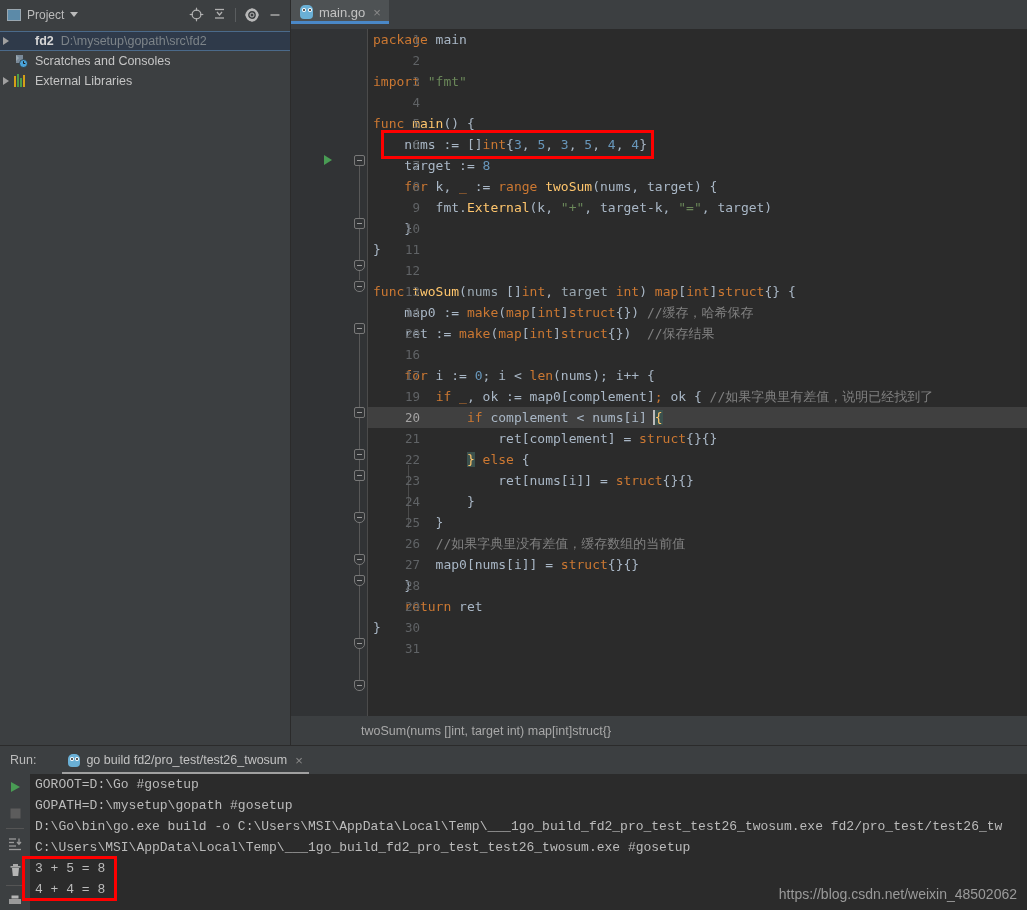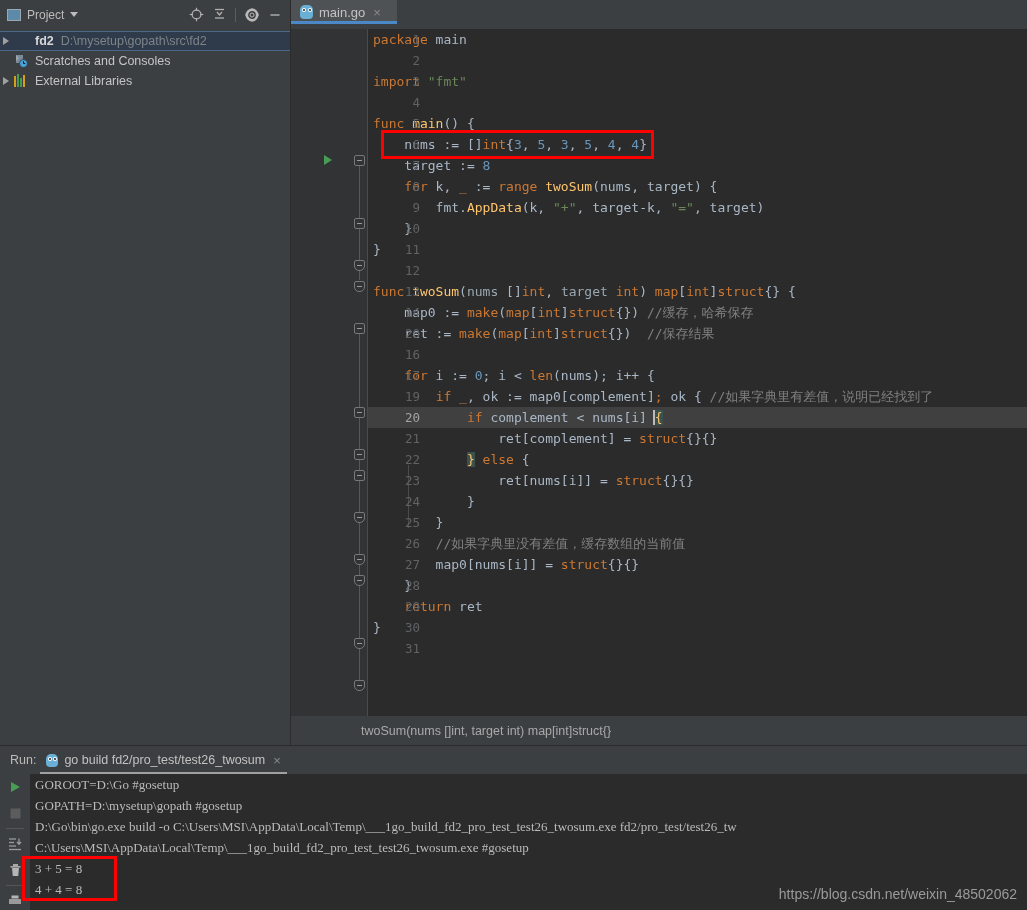--- a/index.html
+++ b/index.html
@@ -62,21 +62,21 @@
   .node-label.bold { font-weight: bold; color: #d6d6d6; }
   .node-sub { color: #7d8489; margin-left: 7px; font-size: 12.5px; }
 
   
   #tabbar {
     position: absolute; left: 291px; top: 0; width: 736px; height: 29px;
     background: #3c3f41;
   }
   #tab-main {
     position: relative; display: inline-flex; align-items: center; height: 24px;
-    padding: 0 16px 0 9px; background: #4e5254; cursor: pointer;
+    padding: 0 8px 0 9px; background: #4e5254; cursor: pointer;
   }
   #tab-main::after {
     content: ""; position: absolute; left: 0; right: 0; bottom: 0;
     height: 3px; background: #4a88c7;
   }
   .gopher {
     width: 13px; height: 14px; margin-right: 6px; position: relative; flex: 0 0 auto;
   }
   .gopher .body {
     position: absolute; inset: 0; background: #6ab0d6; border-radius: 5px 5px 4px 4px;
@@ -159,21 +159,21 @@
     background: #3c3f41; display: flex; align-items: center;
   }
   #breadcrumb-text { font-size: 12.5px; color: #a9a9a9; margin-left: 70px; }
 
   
   #run-panel {
     position: absolute; left: 0; top: 745px; width: 1027px; height: 165px;
     background: #3c3f41; border-top: 1px solid #2b2b2b;
   }
   #run-header { display: flex; align-items: center; height: 28px; padding-left: 10px; }
-  #run-label { font-size: 12.5px; color: #bbbbbb; margin-right: 4px; }
+  #run-label { font-size: 12.5px; color: #bbbbbb; margin-right: 26px; }
   #run-tab {
     position: relative; display: flex; align-items: center; height: 28px; padding: 0 6px;
     cursor: pointer;
   }
   #run-tab::after {
     content: ""; position: absolute; left: 0; right: 0; bottom: 0; height: 2px; background: #a0a0a0;
   }
   .gopher.small { width: 12px; height: 13px; margin-right: 6px; }
   #run-tab-label { font-size: 12.5px; color: #c2c2c2; }
 
@@ -185,21 +185,21 @@
     cursor: pointer;
   }
   .ct-sep { width: 18px; height: 1px; background: #555; margin: 2px auto; }
 
   #console {
     position: absolute; left: 30px; top: 28px; right: 0; bottom: 0;
     background: #2b2b2b; overflow: hidden;
   }
   .cline {
     height: 21px; line-height: 21px; padding-left: 5px;
-    font-family: Liberation Serif, serif; font-size: 13px;
+    font-family: Liberation Mono, monospace; font-size: 13px;
     color: #bbbbbb; white-space: pre;
   }
   #watermark {
     position: absolute; right: 10px; bottom: 8px;
     font-size: 14px; color: #9a9a9a; font-family: "Liberation Sans", sans-serif;
   }
 </style>
 </head>
 <body>
 
@@ -330,21 +330,21 @@
 
     <div id="code-area">
       <div class="line"><span class="lnum">1</span><span class="code-text"><span class="kw">package</span> main</span></div>
       <div class="line"><span class="lnum">2</span><span class="code-text"></span></div>
       <div class="line"><span class="lnum">3</span><span class="code-text"><span class="kw">import</span> <span class="str">"fmt"</span></span></div>
       <div class="line"><span class="lnum">4</span><span class="code-text"></span></div>
       <div class="line"><span class="lnum">5</span><span class="code-text"><span class="kw">func</span> <span class="fn">main</span>() {</span></div>
       <div class="line"><span class="lnum">6</span><span class="code-text">    nums := []<span class="kw">int</span>{<span class="num">3</span>, <span class="num">5</span>, <span class="num">3</span>, <span class="num">5</span>, <span class="num">4</span>, <span class="num">4</span>}</span></div>
       <div class="line"><span class="lnum">7</span><span class="code-text">    target := <span class="num">8</span></span></div>
       <div class="line"><span class="lnum">8</span><span class="code-text">    <span class="kw">for</span> k, <span class="kw">_</span> := <span class="kw">range</span> <span class="fn">twoSum</span>(nums, target) {</span></div>
-      <div class="line"><span class="lnum">9</span><span class="code-text">        fmt.<span class="fn">AppData</span>(k, <span class="str">"+"</span>, target-k, <span class="str">"="</span>, target)</span></div>
+      <div class="line"><span class="lnum">9</span><span class="code-text">        fmt.<span class="fn">External</span>(k, <span class="str">"+"</span>, target-k, <span class="str">"="</span>, target)</span></div>
       <div class="line"><span class="lnum">10</span><span class="code-text">    }</span></div>
       <div class="line"><span class="lnum">11</span><span class="code-text">}</span></div>
       <div class="line"><span class="lnum">12</span><span class="code-text"></span></div>
       <div class="line"><span class="lnum">13</span><span class="code-text"><span class="kw">func</span> <span class="fn">twoSum</span>(<span class="par">nums</span> []<span class="kw">int</span>, <span class="par">target</span> <span class="kw">int</span>) <span class="kw">map</span>[<span class="kw">int</span>]<span class="kw">struct</span>{} {</span></div>
       <div class="line"><span class="lnum">14</span><span class="code-text">    map0 := <span class="kw">make</span>(<span class="kw">map</span>[<span class="kw">int</span>]<span class="kw">struct</span>{}) <span class="cmt">//缓存，哈希保存</span></span></div>
       <div class="line"><span class="lnum">20</span><span class="code-text">    ret := <span class="kw">make</span>(<span class="kw">map</span>[<span class="kw">int</span>]<span class="kw">struct</span>{})  <span class="cmt">//保存结果</span></span></div>
       <div class="line"><span class="lnum">16</span><span class="code-text"></span></div>
       <div class="line"><span class="lnum">17</span><span class="code-text">    <span class="kw">for</span> i := <span class="num">0</span>; i &lt; <span class="kw">len</span>(nums); i++ {</span></div>
       <div class="line"><span class="lnum">19</span><span class="code-text">        <span class="kw">if</span> <span class="kw">_</span>, ok := map0[complement]<span class="kw">;</span> ok { <span class="cmt">//如果字典里有差值，说明已经找到了</span></span></div>
       <div class="line current"><span class="lnum cur">20</span><span class="code-text">            <span class="kw">if</span> complement &lt; nums[i] <span class="brace-hl caret-brace">{</span></span></div>

